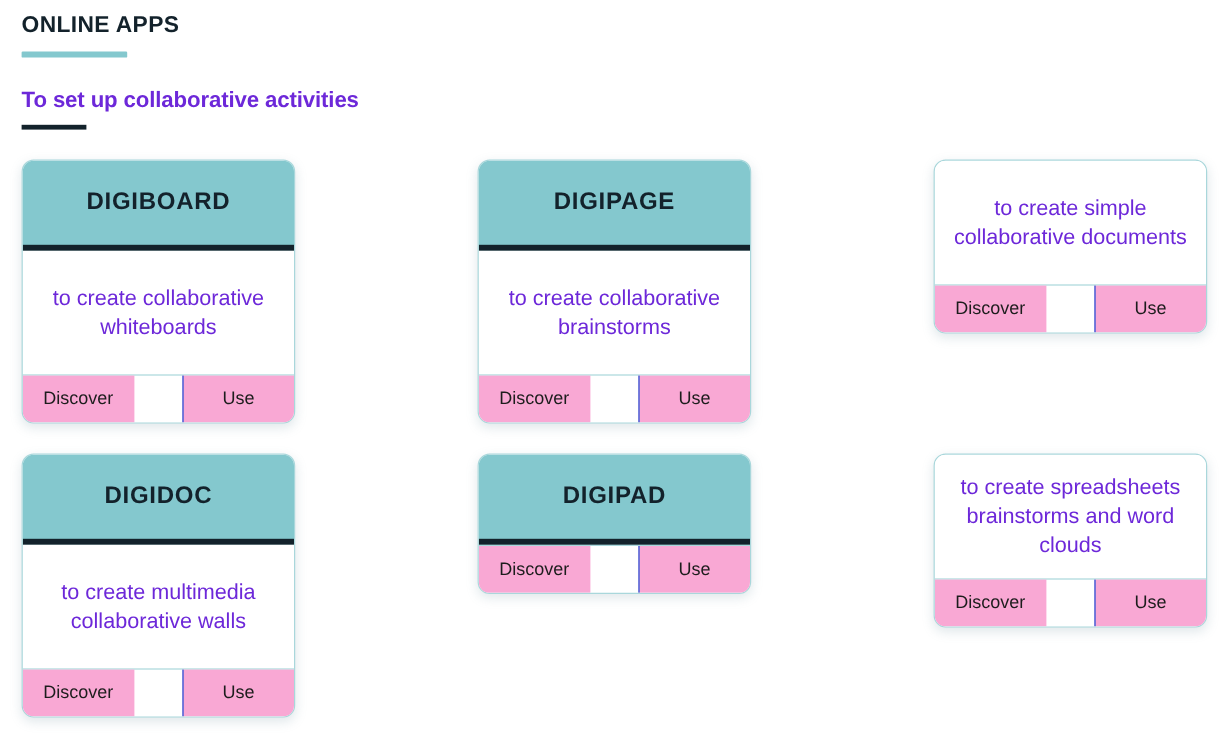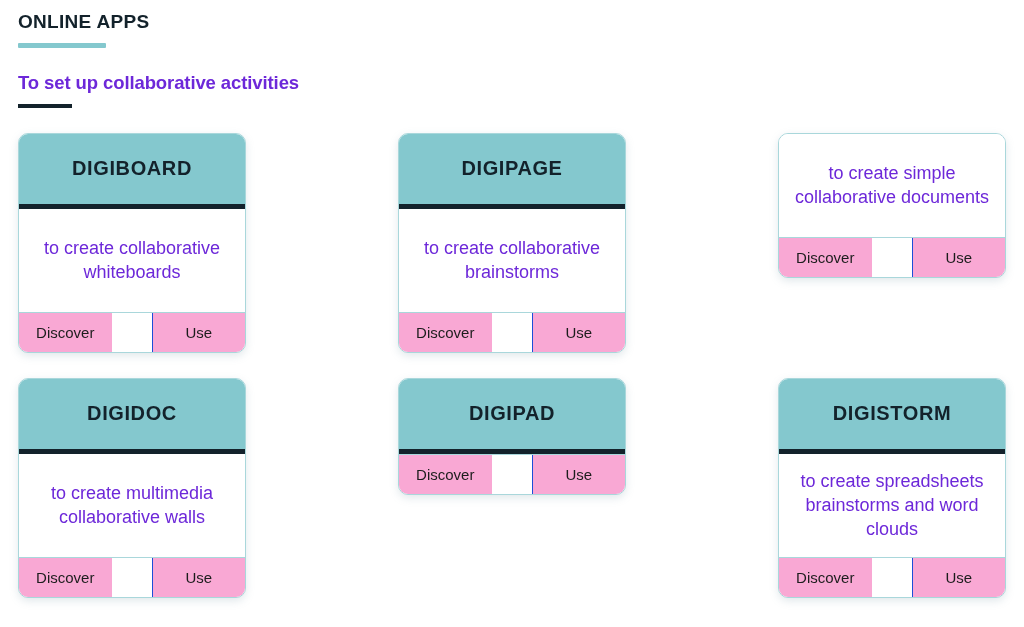--- a/index.html
+++ b/index.html
@@ -196,23 +196,20 @@
       <div class="app-card">
         <div class="card-header">
           <div class="card-title">DIGIPAD</div>
         </div>
         <div class="card-footer">
           <div class="card-action">Discover</div>
           <div class="card-action">Use</div>
         </div>
       </div>
       <div class="app-card">
-        <div class="card-header">
-          <div class="card-title">DIGISTORM</div>
-        </div>
         <div class="card-body">
           <div class="card-desc">to create spreadsheets brainstorms and word clouds</div>
         </div>
         <div class="card-footer">
           <div class="card-action">Discover</div>
           <div class="card-action">Use</div>
         </div>
       </div>
     </div>
 

